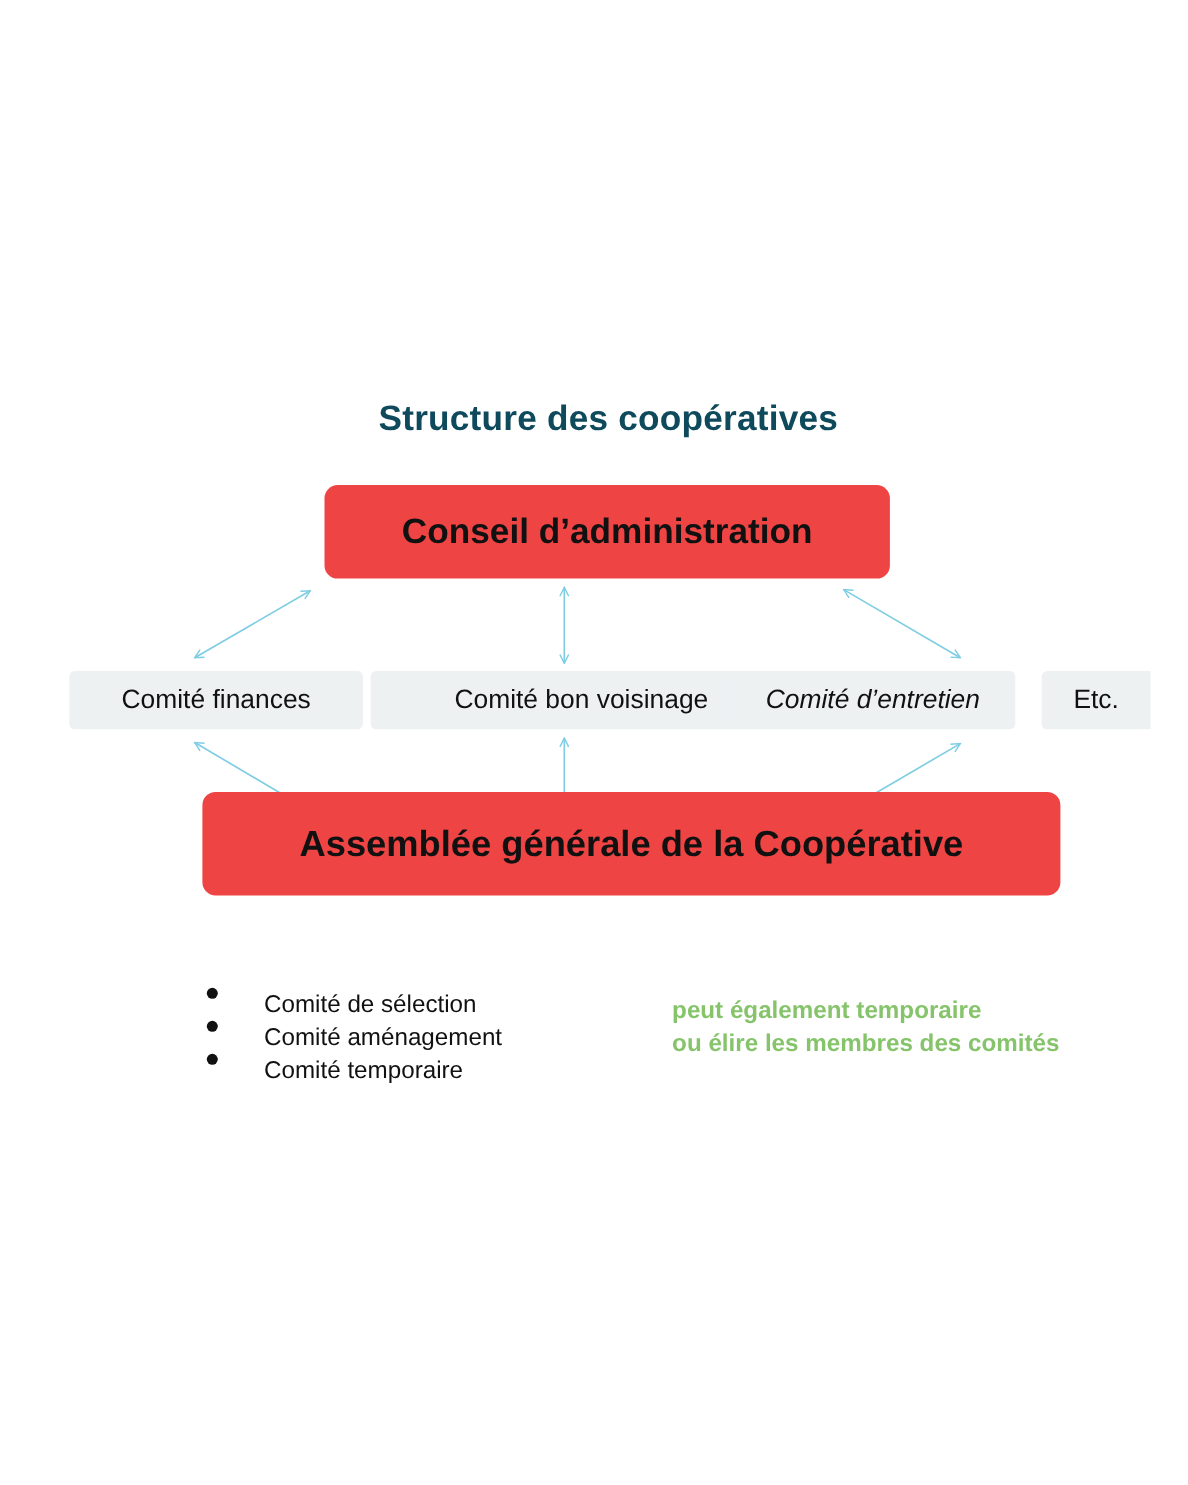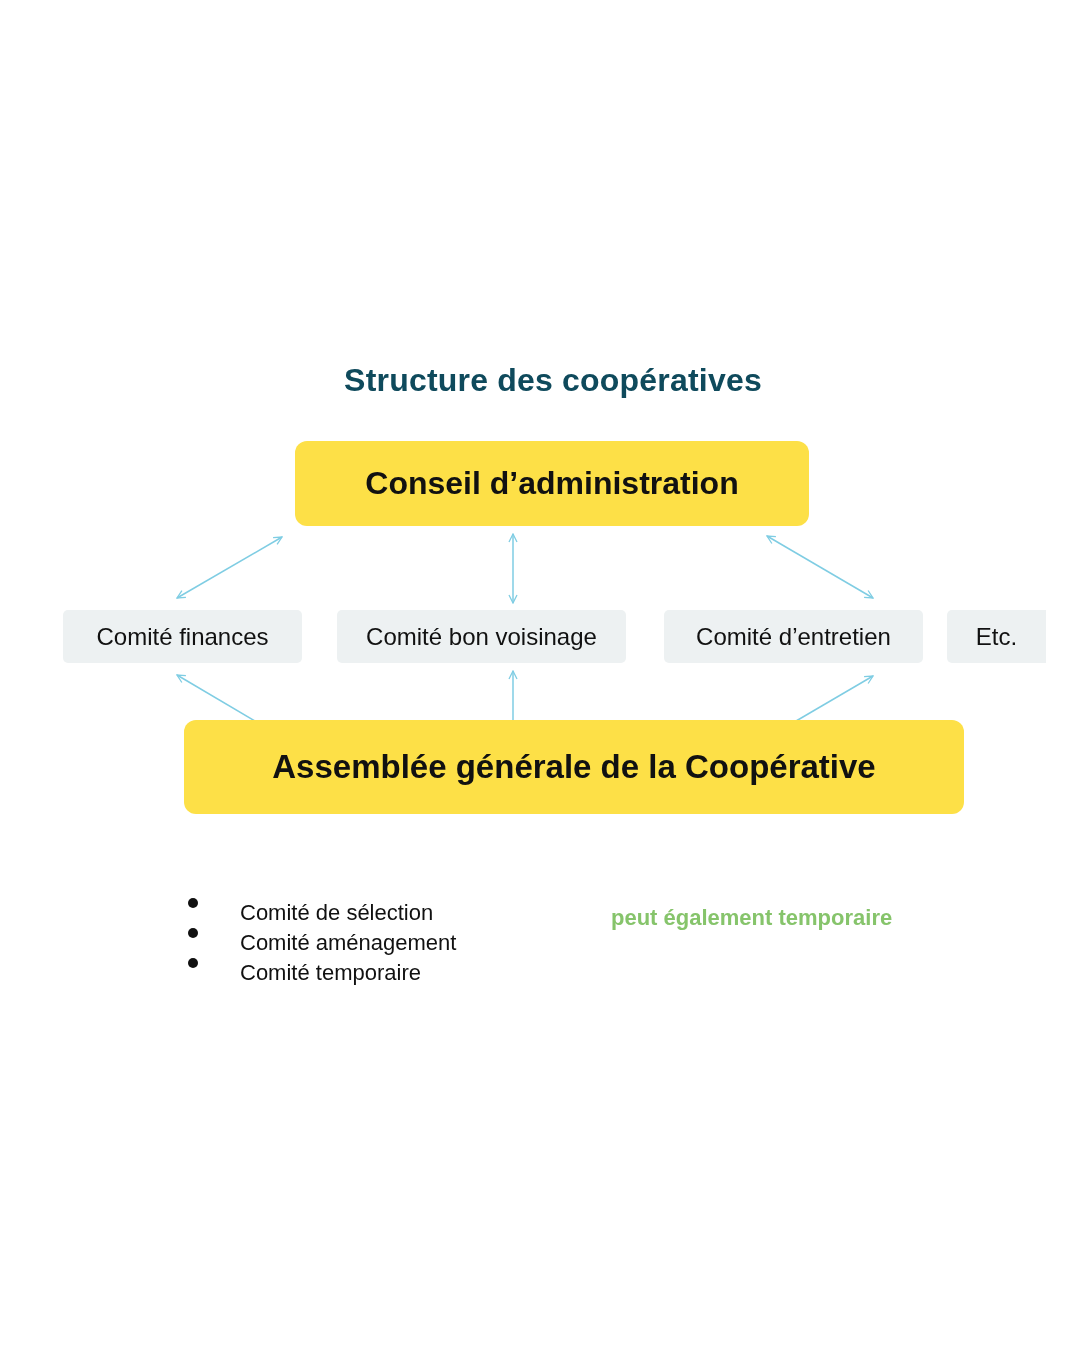--- a/index.html
+++ b/index.html
@@ -5,34 +5,34 @@
   html, body { margin: 0; padding: 0; }
   body {
     width: 1080px; height: 1350px; background: #ffffff; position: relative;
     overflow: hidden; font-family: "Liberation Sans", sans-serif;
   }
   .title {
     position: absolute; top: 362px; left: 0; width: 1106px; text-align: center;
     font-size: 32px; font-weight: bold; color: #0f4a5c; letter-spacing: 0.2px;
   }
   .box-main {
-    position: absolute; background: #fde047; border-radius: 12px;
+    position: absolute; background: #ef4444; border-radius: 12px;
     display: flex; align-items: center; justify-content: center;
     color: #111111; font-size: 32px; font-weight: bold;
   }
   #ca { left: 295px; top: 441px; width: 514px; height: 85px; }
   #ag { left: 184px; top: 720px; width: 780px; height: 94px; font-size: 33px; }
   .committee {
     position: absolute; top: 610px; height: 53px; background: #edf1f2; border-radius: 5px;
     display: flex; align-items: center; justify-content: center;
     font-size: 24px; color: #111111;
   }
-  #c1 { left: 63px; width: 239px; }
-  #c2 { left: 337px; width: 289px; }
-  #c3 { left: 664px; width: 259px; }
+  #c1 { left: 63px; width: 267px; }
+  #c2 { left: 337px; width: 289px; padding-left: 47px; }
+  #c3 { left: 664px; width: 259px; font-style: italic; }
   #c4 { left: 947px; width: 99px; border-radius: 5px 0 0 5px; }
   svg.arrows { position: absolute; left: 0; top: 0; width: 1080px; height: 1350px; pointer-events: none; }
   .bullets {
     position: absolute; left: 184px; top: 898px; margin: 0; padding: 0; list-style: none;
     font-size: 22px; color: #111111;
   }
   .bullets li { height: 30px; line-height: 30px; display: flex; align-items: flex-start; }
   .bullets .dot { width: 10px; height: 10px; border-radius: 50%; background: #111; margin: 0 42px 0 4px; }
   .note {
     position: absolute; left: 611px; top: 903px; font-size: 22px; font-weight: bold;
@@ -90,13 +90,14 @@
       <span>Comité aménagement</span>
     </li>
   <li>
       <span class="dot"></span>
       <span>Comité temporaire</span>
     </li>
 </ul>
 
 <div class="note">
   <div>peut également temporaire</div>
+  <div>ou élire les membres des comités</div>
 </div>
 
 </body></html>

